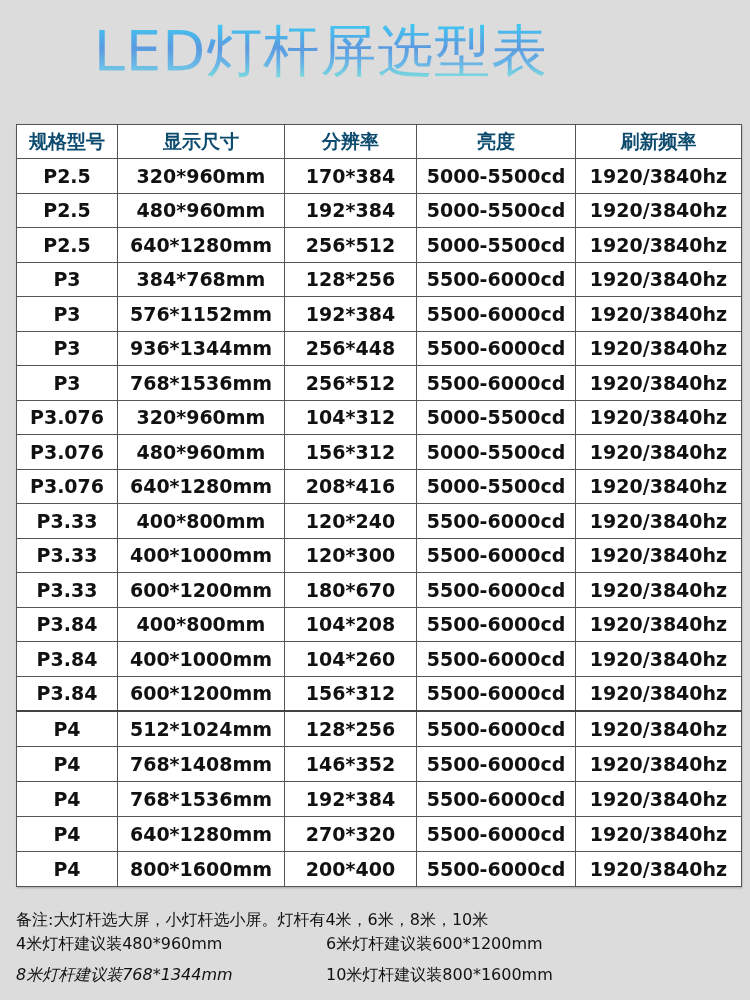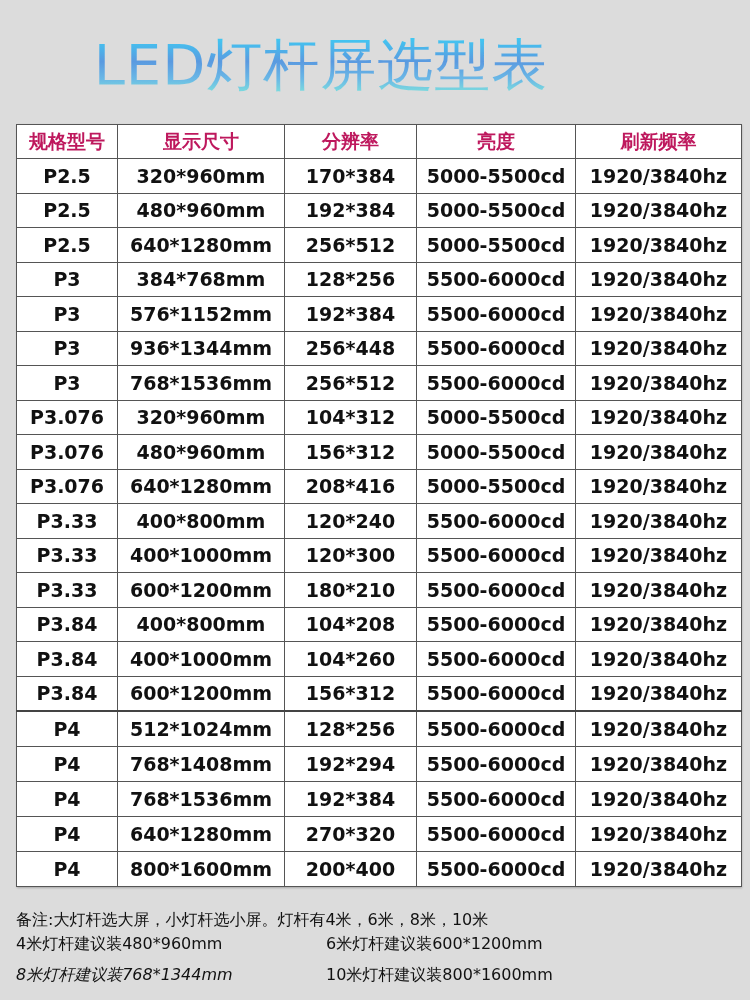--- a/index.html
+++ b/index.html
@@ -10,21 +10,21 @@
       width: 750px;
       height: 1000px;
       background: #dcdcdc;
       position: relative;
       overflow: hidden;
       font-family: "DejaVu Sans", "Liberation Sans", sans-serif;
     }
     .title {
       position: absolute;
       left: 0;
-      top: 30px;
+      top: 16px;
       width: 642px;
       text-align: center;
       font-size: 56px;
       line-height: 70px;
       font-weight: normal;
       letter-spacing: 1px;
       background: linear-gradient(180deg, #38d8f8 0%, #5a9ae0 45%, #6ab8e6 70%, #86f0d8 100%);
       -webkit-background-clip: text;
       background-clip: text;
       color: transparent;
@@ -46,21 +46,21 @@
       border: 1px solid #555555;
       text-align: center;
       padding: 0;
       color: #111111;
       font-weight: bold;
       white-space: nowrap;
     }
     th {
       height: 33px;
       font-size: 19px;
-      color: #be185d;
+      color: #0c4a6e;
     }
     td {
       height: 33.5px;
       font-size: 19px;
     }
     tr.sep td {
       border-top: 2px solid #444444;
     }
     tr.lower td {
       height: 34px;
@@ -194,21 +194,21 @@
         <tr>
           <td>P3.33</td>
           <td>400*1000mm</td>
           <td>120*300</td>
           <td>5500-6000cd</td>
           <td>1920/3840hz</td>
         </tr>
         <tr>
           <td>P3.33</td>
           <td>600*1200mm</td>
-          <td>180*210</td>
+          <td>180*670</td>
           <td>5500-6000cd</td>
           <td>1920/3840hz</td>
         </tr>
         <tr>
           <td>P3.84</td>
           <td>400*800mm</td>
           <td>104*208</td>
           <td>5500-6000cd</td>
           <td>1920/3840hz</td>
         </tr>
@@ -229,21 +229,21 @@
         <tr class="sep lower">
           <td>P4</td>
           <td>512*1024mm</td>
           <td>128*256</td>
           <td>5500-6000cd</td>
           <td>1920/3840hz</td>
         </tr>
         <tr class="lower">
           <td>P4</td>
           <td>768*1408mm</td>
-          <td>192*294</td>
+          <td>146*352</td>
           <td>5500-6000cd</td>
           <td>1920/3840hz</td>
         </tr>
         <tr class="lower">
           <td>P4</td>
           <td>768*1536mm</td>
           <td>192*384</td>
           <td>5500-6000cd</td>
           <td>1920/3840hz</td>
         </tr>

